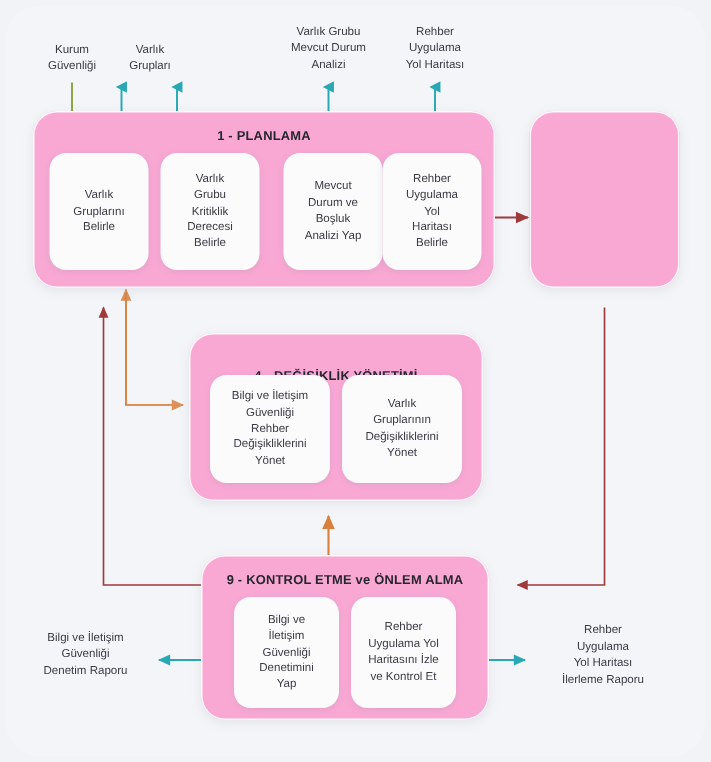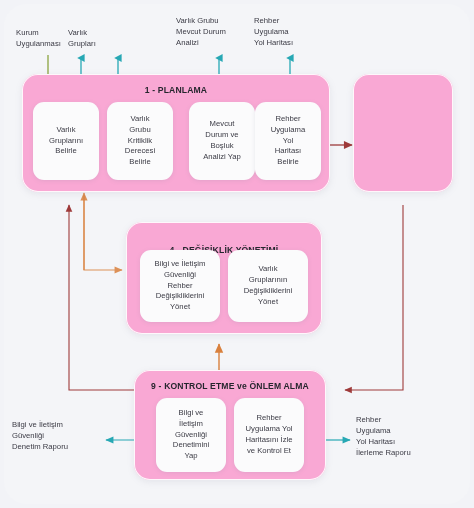--- a/index.html
+++ b/index.html
@@ -47,21 +47,21 @@
     font-size:7.7px;
     line-height:1.42;
     color:#3a3a44;
     padding:3px;
     box-sizing:border-box;
   }
 
   
   .note{
     position:absolute;
-    text-align:left;
+    text-align:center;
     font-size:7.7px;
     line-height:1.42;
     color:#3a3a44;
     white-space:pre-line;
   }
 </style>
 </head>
 <body>
 
 <div id="canvas">
@@ -154,21 +154,21 @@
 Güvenliği
 Denetimini
 Yap</div>
     <div class="task" style="left: 100px; top: 28px; width: 70px; height: 74px; white-space: pre-line;">Rehber
 Uygulama Yol
 Haritasını İzle
 ve Kontrol Et</div>
   </div>
 
   <div class="note" style="left: 16px; top: 28px; width: 64px; white-space: pre-line;">Kurum
-Uygulanması</div>
+Güvenliği</div>
 
   <div class="note" style="left: 68px; top: 28px; width: 64px; white-space: pre-line;">Varlık
 Grupları</div>
 
   <div class="note" style="left: 176px; top: 16px; width: 86px; white-space: pre-line;">Varlık Grubu
 Mevcut Durum
 Analizi</div>
 
   <div class="note" style="left: 254px; top: 16px; width: 72px; white-space: pre-line;">Rehber
 Uygulama

